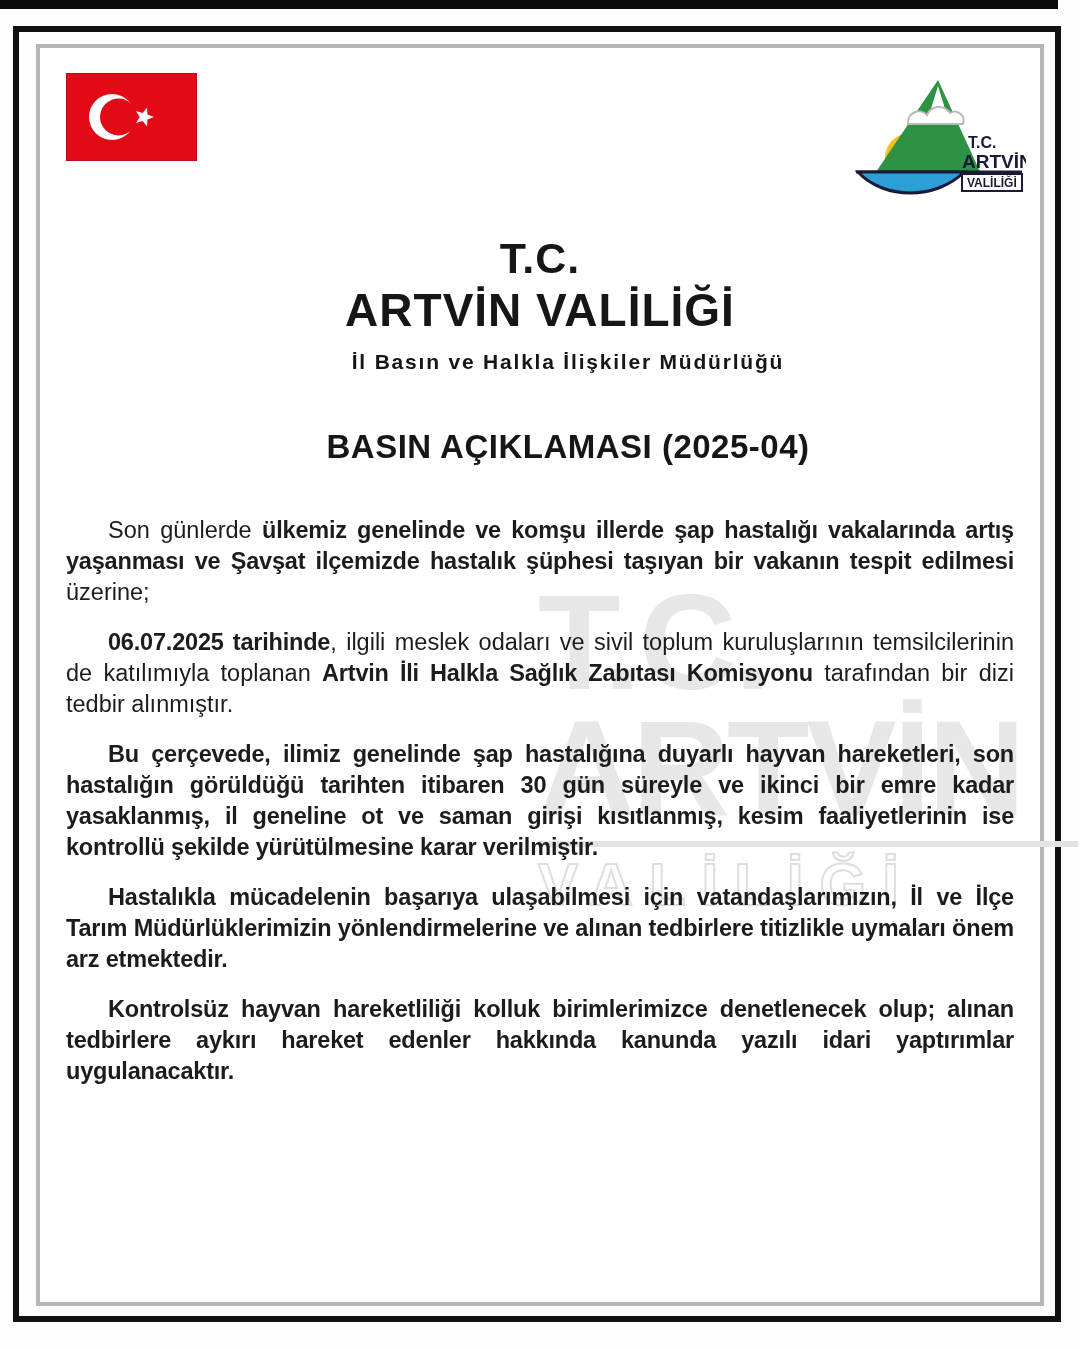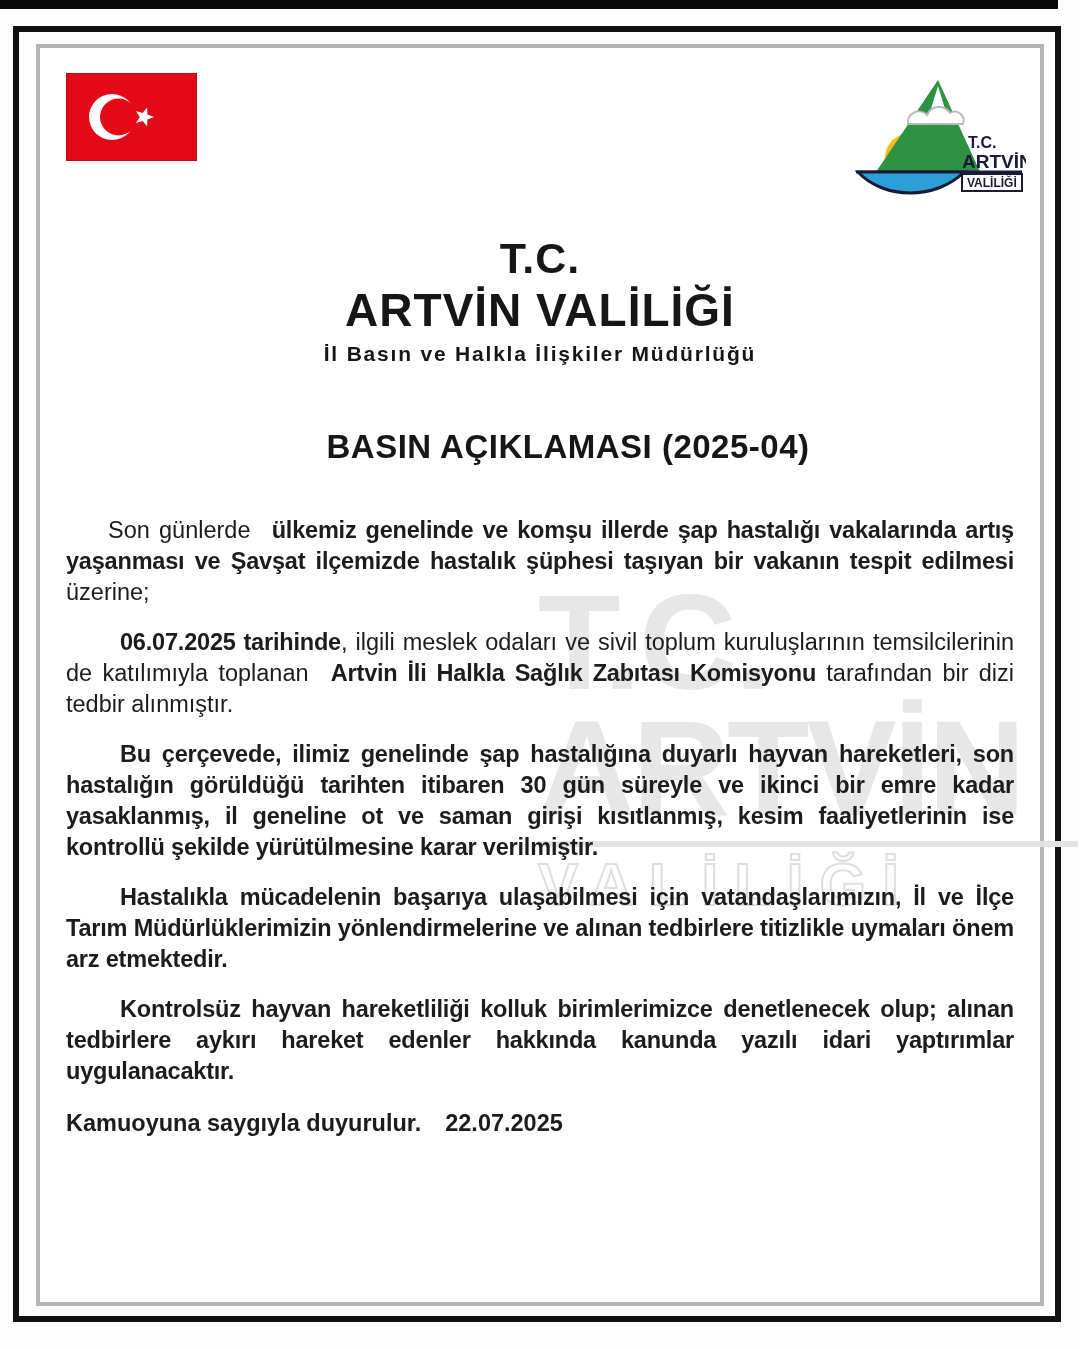--- a/index.html
+++ b/index.html
@@ -28,29 +28,29 @@
   }
 
   .content{position:absolute;inset:0;z-index:2;}
 
   .flag{position:absolute;left:66px;top:73px;}
   .logo{position:absolute;left:850px;top:72px;}
 
   .hdr{position:absolute;left:40px;width:1000px;text-align:center;color:#161616;font-weight:bold;}
   .hdr-tc{top:234px;font-size:43px;letter-spacing:1px;}
   .hdr-org{top:283px;font-size:46px;letter-spacing:1px;}
-  .hdr-dept{top:342px;font-size:21px;letter-spacing:1.8px;}
+  .hdr-dept{top:350px;font-size:21px;letter-spacing:1.8px;padding-left:28px;}
   .hdr-title{top:428px;font-size:33px;letter-spacing:0.5px;}
 
   .paras{position:absolute;left:66px;top:515px;width:948px;color:#1c1c1c;}
   .para{
     margin:0 0 19px 0;text-align:justify;text-indent:42px;
     font-size:23.5px;line-height:31px;font-weight:400;
   }
-  .para .b{font-weight:bold;letter-spacing:-0.2px;margin-left:12px;}
+  .para .b{font-weight:bold;letter-spacing:-0.2px;}
   .closing{margin-top:21px;font-weight:bold;font-size:23.5px;line-height:31px;}
   .closing .date{margin-left:24px;}
 </style>
 </head>
 <body>
 
 <div class="canvas">
 
   <div class="top-strip"></div>
   <div class="outer-border"></div>
@@ -94,17 +94,16 @@
     <div class="hdr hdr-dept" style="position:absolute;">İl Basın ve Halkla İlişkiler Müdürlüğü</div>
     <div class="hdr hdr-title" style="position:absolute;margin-left:28px;">BASIN AÇIKLAMASI (2025-04)</div>
 
     <div class="paras" id="paragraphs">
 
     <p class="para"><span>Son günlerde </span><span class="b">ülkemiz genelinde ve komşu illerde şap hastalığı vakalarında artış yaşanması ve Şavşat ilçemizde hastalık şüphesi taşıyan bir vakanın tespit edilmesi</span><span> üzerine;</span></p>
         <p class="para"><span class="b">06.07.2025 tarihinde</span><span>, ilgili meslek odaları ve sivil toplum kuruluşlarının temsilcilerinin de katılımıyla toplanan </span><span class="b">Artvin İli Halkla Sağlık Zabıtası Komisyonu</span><span> tarafından bir dizi tedbir alınmıştır.</span></p>
         <p class="para"><span class="b">Bu çerçevede, ilimiz genelinde şap hastalığına duyarlı hayvan hareketleri, son hastalığın görüldüğü tarihten itibaren 30 gün süreyle ve ikinci bir emre kadar yasaklanmış, il geneline ot ve saman girişi kısıtlanmış, kesim faaliyetlerinin ise kontrollü şekilde yürütülmesine karar verilmiştir.</span></p>
         <p class="para"><span class="b">Hastalıkla mücadelenin başarıya ulaşabilmesi için vatandaşlarımızın, İl ve İlçe Tarım Müdürlüklerimizin yönlendirmelerine ve alınan tedbirlere titizlikle uymaları önem arz etmektedir.</span></p>
         <p class="para"><span class="b">Kontrolsüz hayvan hareketliliği kolluk birimlerimizce denetlenecek olup; alınan tedbirlere aykırı hareket edenler hakkında kanunda yazılı idari yaptırımlar uygulanacaktır.</span></p>
-        <p class="closing"><span>Kamuoyuna saygıyla duyurulur.</span><span class="date">22.07.2025</span></p>
       </div>
 
   </div>
 </div>
 
 </body></html>

